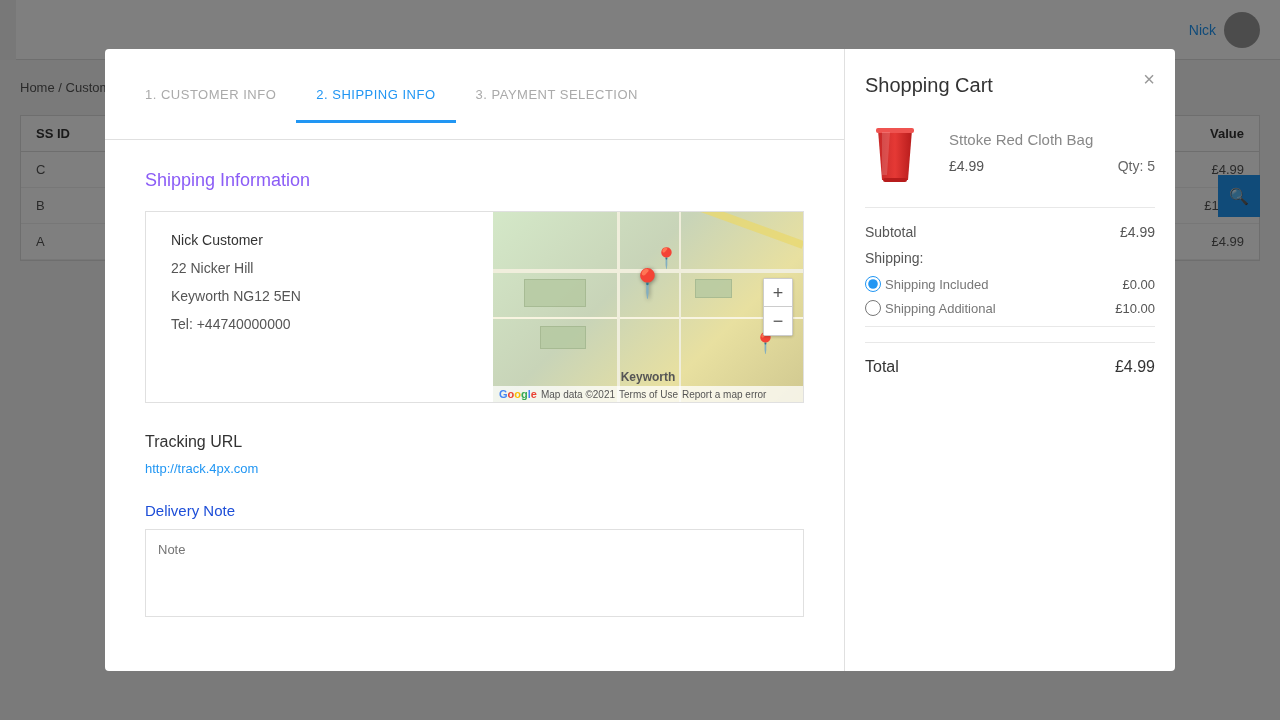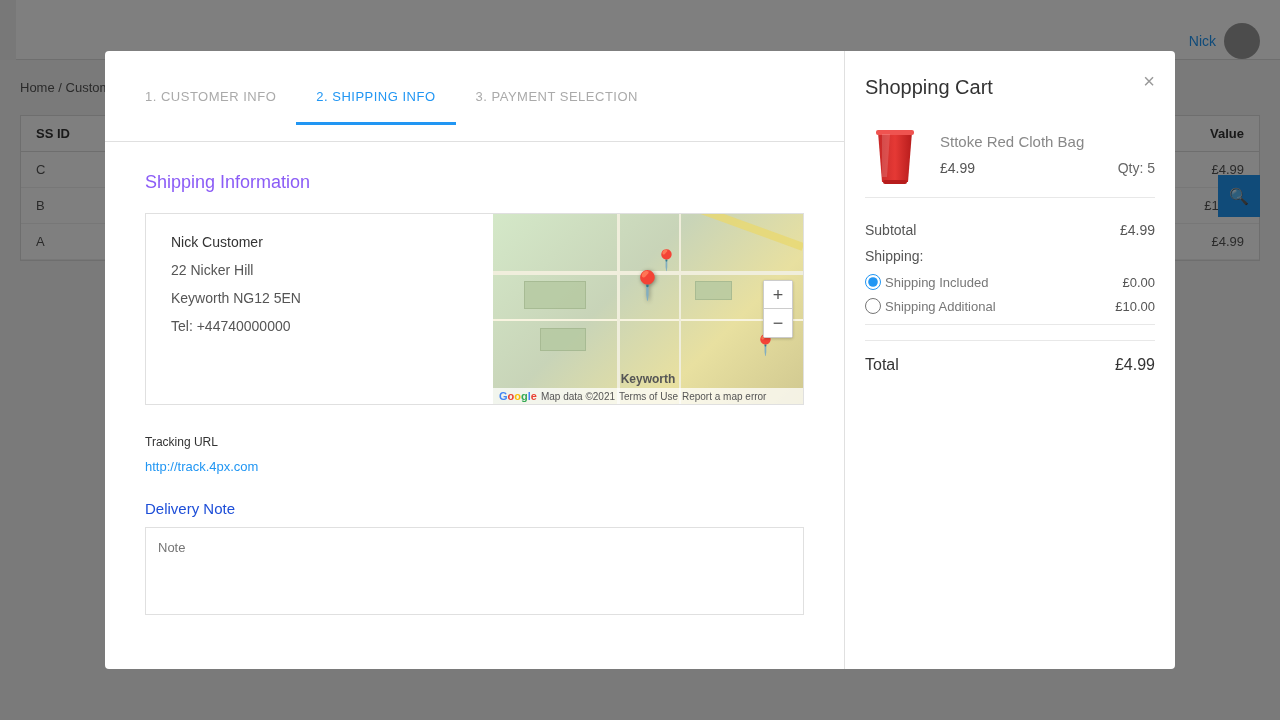--- a/index.html
+++ b/index.html
@@ -17,21 +17,21 @@
       position: absolute;
       inset: 0;
       background: #f0f0f0;
     }
     .bg-header {
       position: absolute;
       top: 0; left: 16px; right: 0;
       height: 60px;
       background: #fff;
       display: flex;
-      align-items: flex-end;
+      align-items: center;
       justify-content: flex-end;
       padding: 0 20px;
       border-bottom: 1px solid #ddd;
     }
     .bg-user {
       display: flex;
       align-items: center;
       gap: 8px;
       color: #2196f3;
       font-size: 14px;
@@ -276,21 +276,21 @@
     .map-footer-links {
       color: #555;
       font-size: 10px;
     }
 
     
     .tracking-section {
       margin-bottom: 25px;
     }
     .tracking-title {
-      font-size: 12px;
+      font-size: 16px;
       color: #333;
       font-weight: 400;
       margin-bottom: 8px;
     }
     .tracking-url {
       color: #2196f3;
       font-size: 13px;
       text-decoration: none;
     }
 
@@ -341,24 +341,24 @@
       font-size: 20px;
       color: #999;
       cursor: pointer;
       line-height: 1;
     }
 
     
     .cart-item {
       display: flex;
       align-items: center;
-      gap: 15px;
-      padding-bottom: 8px;
+      gap: 24px;
+      padding-bottom: 20px;
       border-bottom: 1px solid #e8e8e8;
-      margin-bottom: 24px;
+      margin-bottom: 16px;
     }
     .cart-item-img {
       width: 60px;
       height: 70px;
       display: flex;
       align-items: center;
       justify-content: center;
     }
     
     .cart-item-name {

